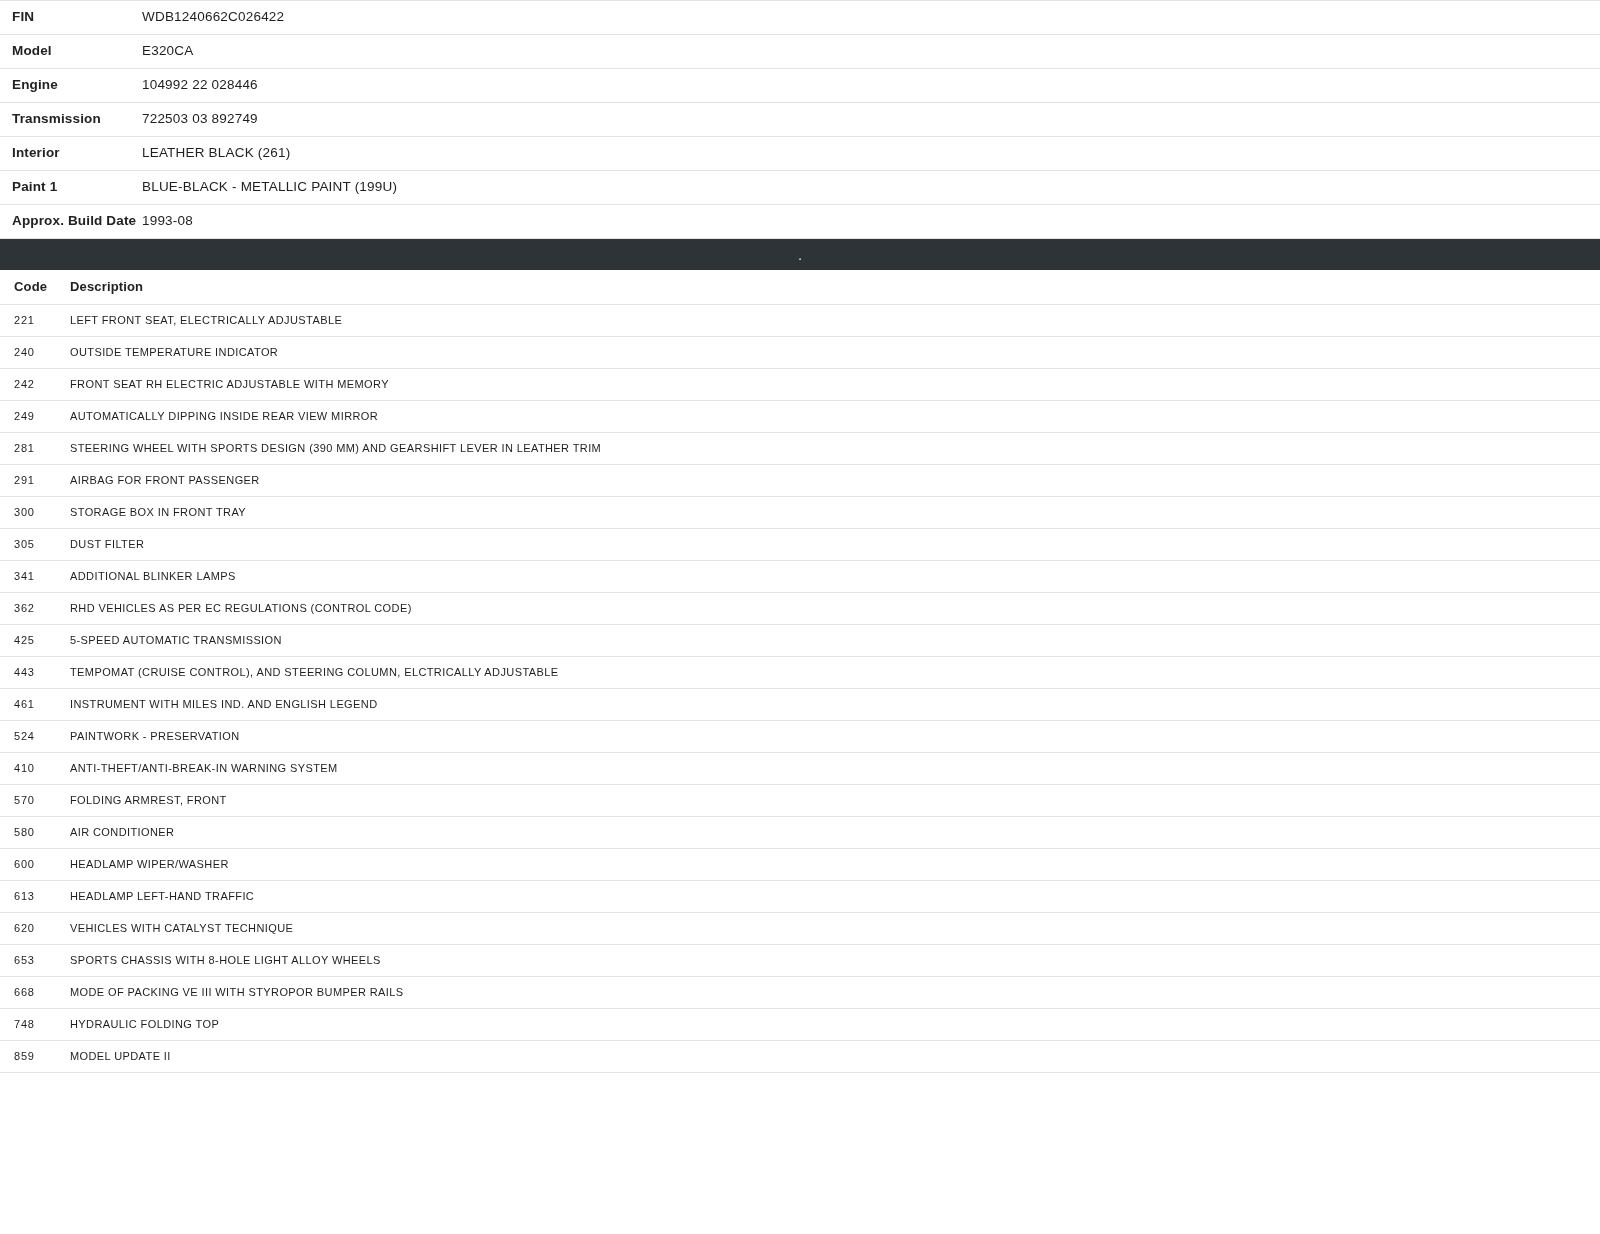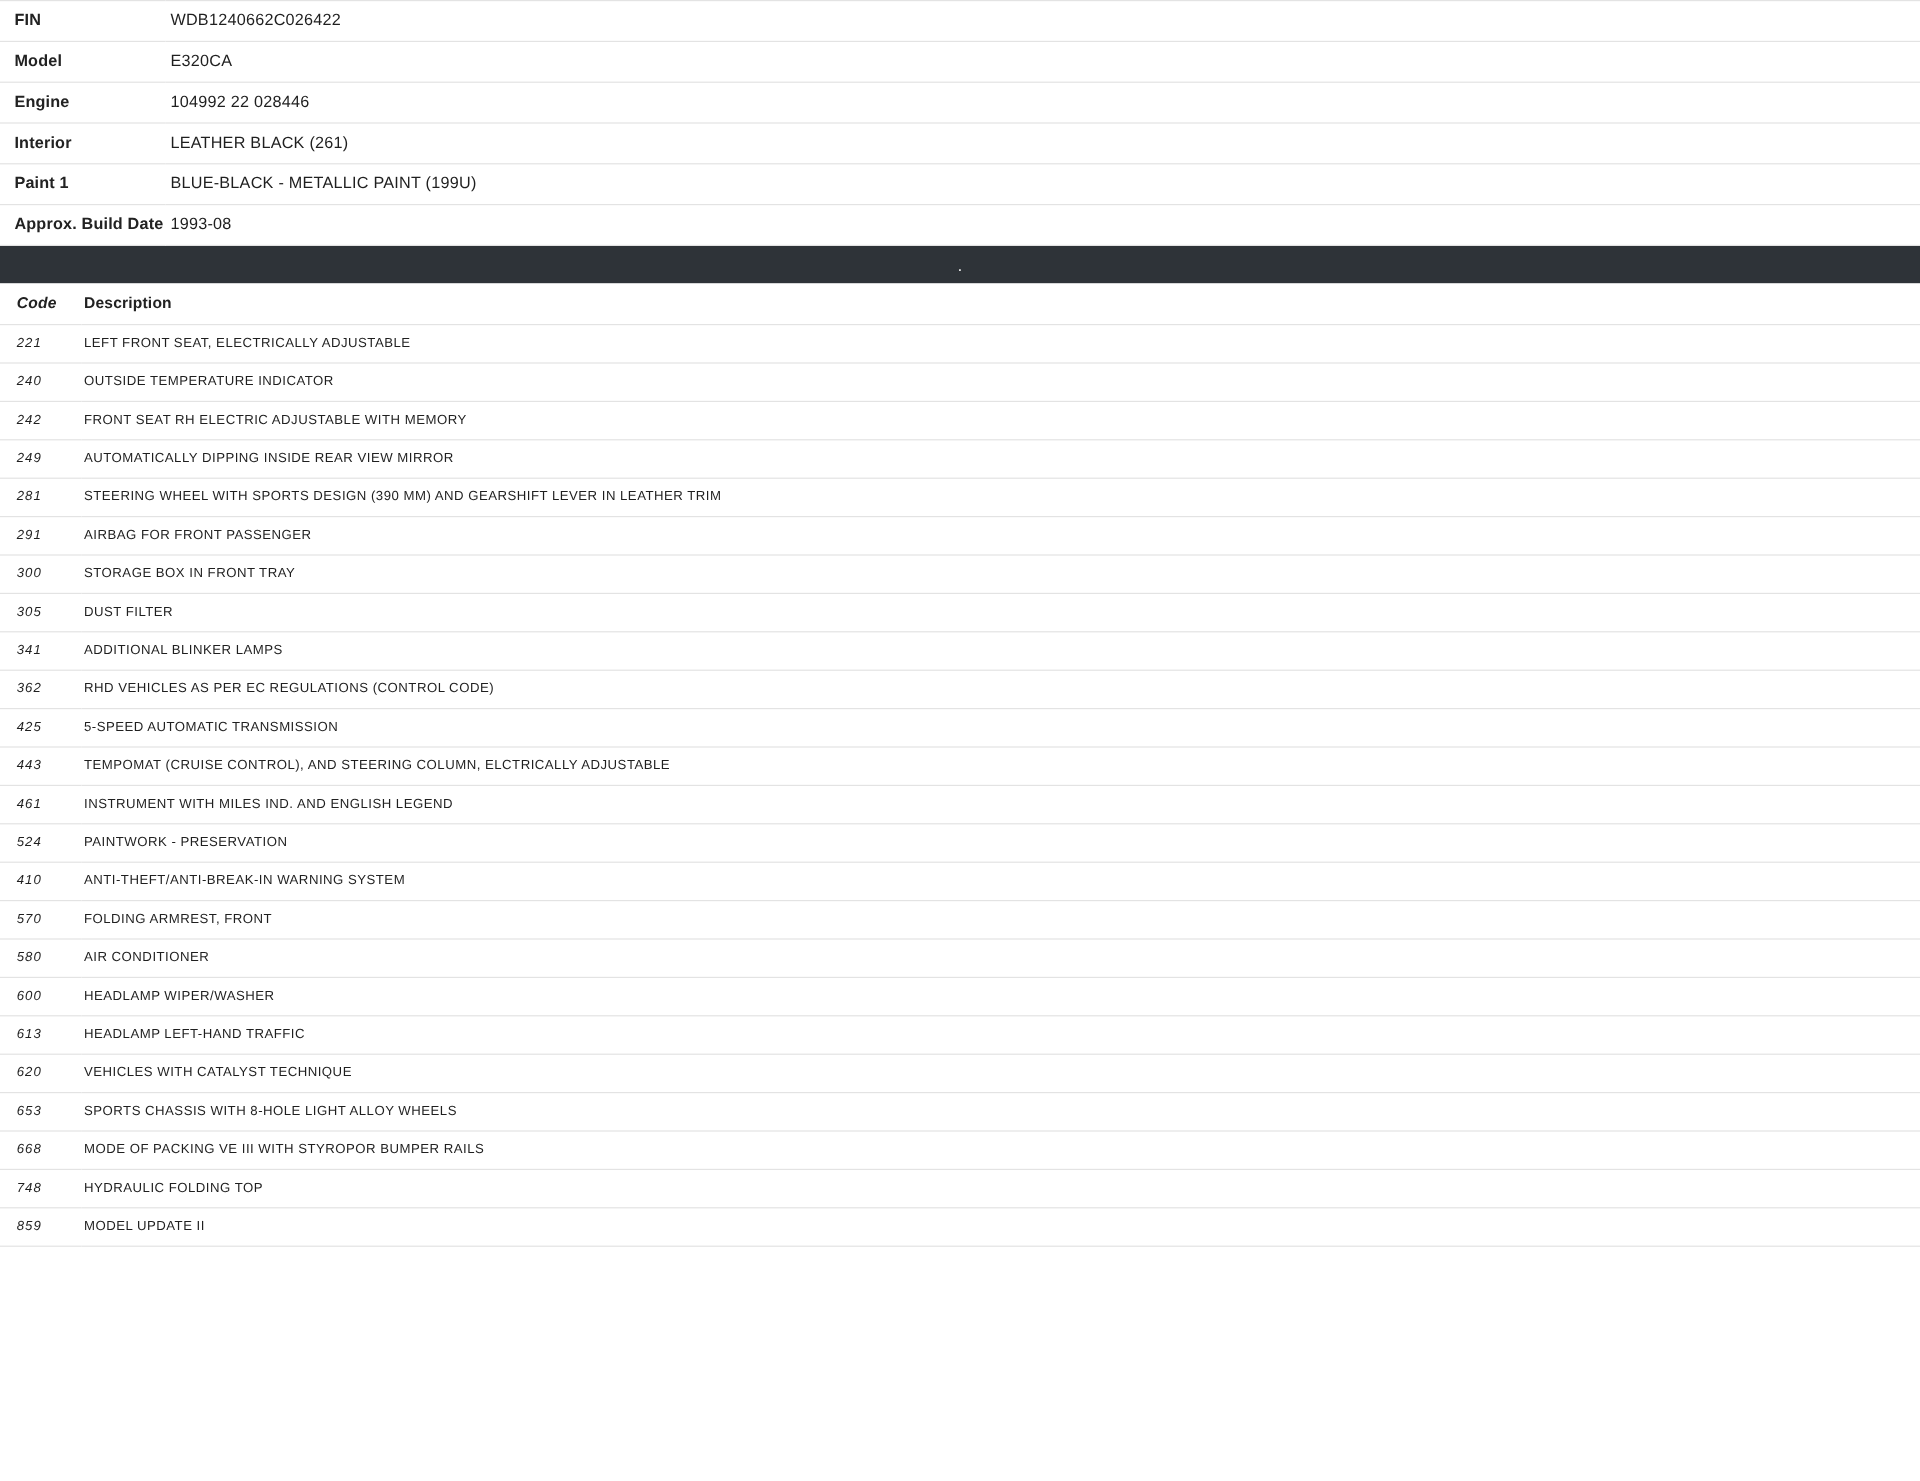--- a/index.html
+++ b/index.html
@@ -92,21 +92,20 @@
     font-size: 11px;
     color: #1f1f1f;
     padding: 9px 0 10px 0;
     height: 31px;
     vertical-align: middle;
     letter-spacing: 0.4px;
   }
   .col-code {
     width: 68px;
     padding-left: 14px !important;
-    font-style: italic;
   }
   .col-desc {
     padding-left: 2px !important;
   }
   .codes-table td.col-code {
     letter-spacing: 0.8px;
   }
 </style>
 </head>
 <body>
@@ -119,20 +118,24 @@
           <td class="spec-label">FIN</td>
           <td class="spec-value">WDB1240662C026422</td>
         </tr>
         <tr>
           <td class="spec-label">Model</td>
           <td class="spec-value">E320CA</td>
         </tr>
         <tr>
           <td class="spec-label">Engine</td>
           <td class="spec-value">104992 22 028446</td>
+        </tr>
+        <tr>
+          <td class="spec-label">Transmission</td>
+          <td class="spec-value">722503 03 892749</td>
         </tr>
         <tr>
           <td class="spec-label">Interior</td>
           <td class="spec-value">LEATHER BLACK (261)</td>
         </tr>
         <tr>
           <td class="spec-label">Paint 1</td>
           <td class="spec-value">BLUE-BLACK - METALLIC PAINT (199U)</td>
         </tr>
         <tr>

